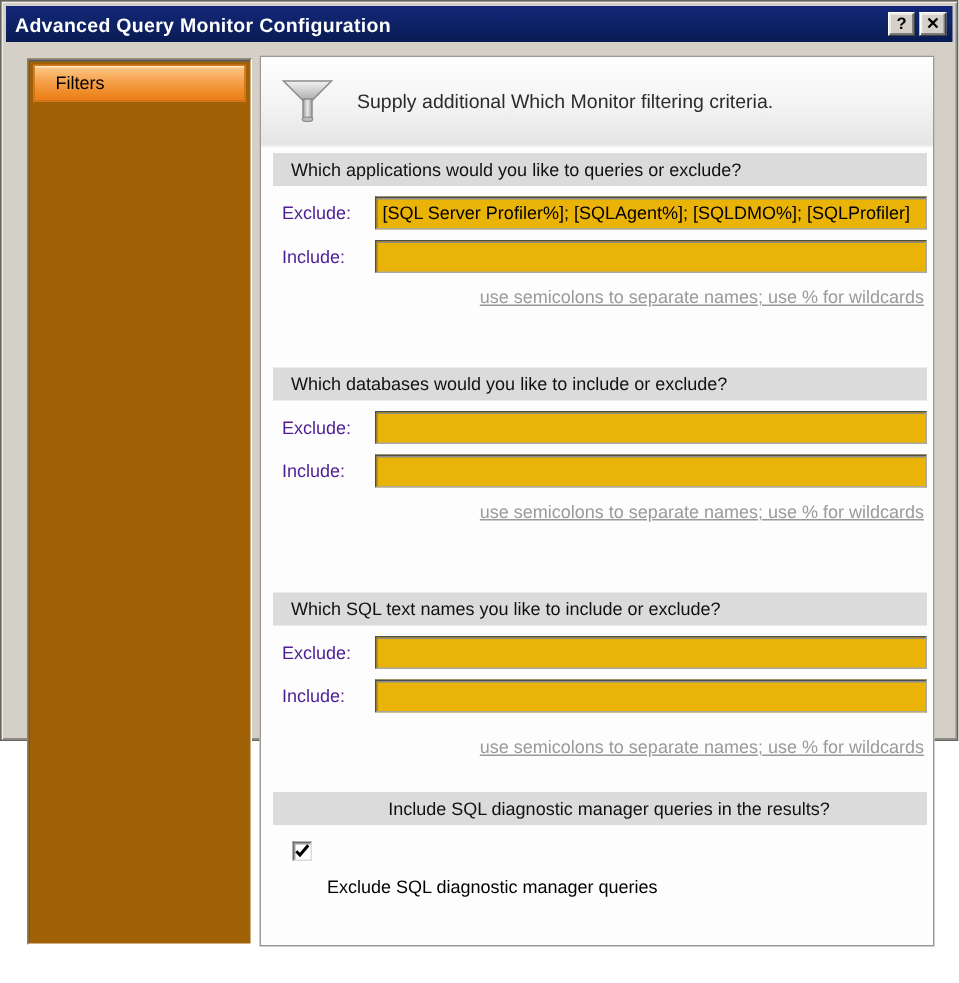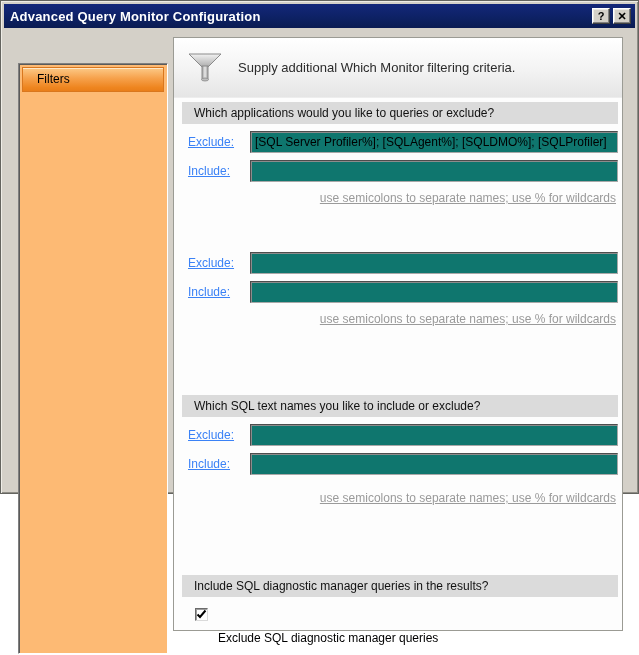--- a/index.html
+++ b/index.html
@@ -40,26 +40,25 @@
     border-color: #FFFFFF #404040 #404040 #FFFFFF;
     box-shadow: inset -1px -1px 0 #808080, inset 1px 1px 0 #ECEAE4;
     font-weight: bold; font-size: 11px; line-height: 13px;
     text-align: center; color: #000;
     cursor: default;
     font-family: "Liberation Sans", sans-serif;
   }
   
   .sidebar {
     position: absolute; left: 17px; top: 38px; width: 150px; height: 591px;
-    background: #fdba74;
+    background: #a16207;
     border: 1px solid;
     border-color: #808080 #FFFFFF #FFFFFF #808080;
     box-shadow: inset 1px 1px 0 #5a5a5a;
     padding: 3px;
-    margin-top: 24px;
   }
   .nav-item {
     height: 25px;
     background: linear-gradient(180deg, #FCC987 0%, #F6A14B 45%, #EE851F 85%, #E97E1A 100%);
     border: 1px solid #D9771E;
     box-shadow: inset 0 1px 0 rgba(255,255,255,0.55);
     line-height: 23px;
     padding-left: 14px;
     color: #000;
     cursor: default;
@@ -79,42 +78,41 @@
     position: absolute; left: 13px; top: 8px; right: 10px; height: 42px;
     display: flex; align-items: center; gap: 15px;
   }
   .intro-text { font-size: 13px; color: #2b2b2b; }
   .section {
     position: absolute; left: 8px; width: 436px;
   }
   .sec-1 { top: 64px; }
   .sec-2 { top: 207px; }
   .sec-3 { top: 357px; }
-  .sec-4 { top: 537px; }
+  .sec-4 { top: 490px; text-align: center; }
   .section-header {
     height: 22px; line-height: 22px;
     background: #DBDBDB;
     padding-left: 12px;
     color: #111;
     white-space: nowrap;
   }
   .row {
     display: flex; align-items: center;
     margin-top: 7px;
     height: 22px;
   }
   .row .lbl {
     width: 68px; padding-left: 6px;
-    color: #3b82f6;
-    text-decoration: underline;
+    color: #4c1d95;
   }
   .field {
     flex: 1 1 auto;
     height: 22px;
-    background: #0f766e;
+    background: #eab308;
     border: 1px solid;
     border-color: #4D4D4D #A8A8A8 #A8A8A8 #4D4D4D;
     box-shadow: inset 1px 1px 0 #8C8C8C;
     font-family: "Liberation Sans", "DejaVu Sans", sans-serif;
     font-size: 12px;
     padding: 0 4px;
     color: #000;
     outline: none;
   }
   .hint {
@@ -194,20 +192,21 @@
         <input class="field" type="text" value="[SQL Server Profiler%]; [SQLAgent%]; [SQLDMO%]; [SQLProfiler]" style="">
       </div>
       <div class="row">
         <span class="lbl">Include:</span>
         <input class="field" type="text" value="" style="">
       </div>
       <div class="hint">use semicolons to separate names; use % for wildcards</div>
     </div>
 
     <div class="section sec-2">
+      <div class="section-header">Which databases would you like to include or exclude?</div>
       <div class="row">
         <span class="lbl">Exclude:</span>
         <input class="field" type="text" value="" style="">
       </div>
       <div class="row">
         <span class="lbl">Include:</span>
         <input class="field" type="text" value="" style="">
       </div>
       <div class="hint">use semicolons to separate names; use % for wildcards</div>
     </div>

